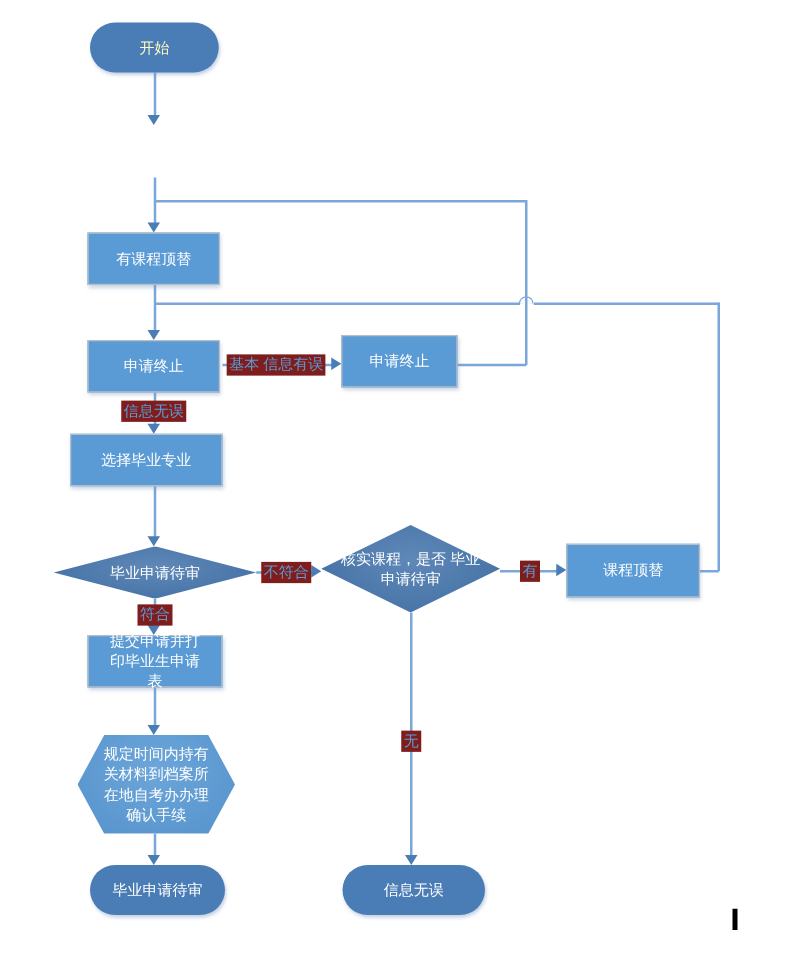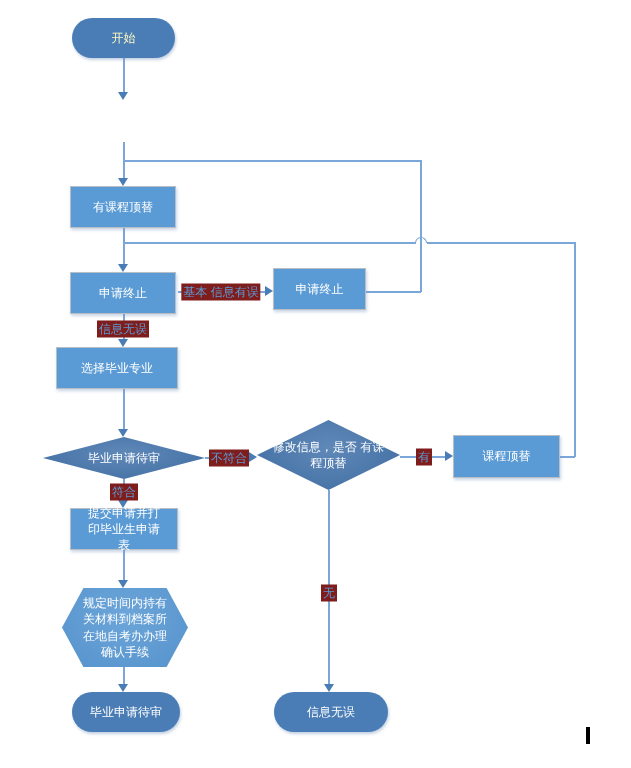--- a/index.html
+++ b/index.html
@@ -154,21 +154,21 @@
   <div class="arrow down" id="a-pending"></div>
   <div class="arrow down" id="a-terminate"></div>
   <div class="arrow right" id="a-replace"></div>
 
   <div class="node terminator" id="n-start">开始</div>
   <div class="node process" id="n-enter">有课程顶替</div>
   <div class="node process" id="n-apply">申请终止</div>
   <div class="node process" id="n-modify">申请终止</div>
   <div class="node process" id="n-choose">选择毕业专业</div>
   <div class="node decision" id="n-judge">毕业申请待审</div>
-  <div class="node decision" id="n-verify">修改信息，是否 有课程顶替</div>
+  <div class="node decision" id="n-verify">核实课程，是否 毕业申请待审</div>
   <div class="node process" id="n-replace">课程顶替</div>
   <div class="node process" id="n-submit">提交申请并打印毕业生申请表</div>
   <div class="node hexagon" id="n-confirm">规定时间内持有关材料到档案所在地自考办办理确认手续</div>
   <div class="node terminator" id="n-pending">毕业申请待审</div>
   <div class="node terminator" id="n-terminate">信息无误</div>
 
   <span class="edge-label" id="el-error">基本 信息有误</span>
   <span class="edge-label" id="el-ok">信息无误</span>
   <span class="edge-label" id="el-notmeet">不符合</span>
   <span class="edge-label" id="el-meet">符合</span>

